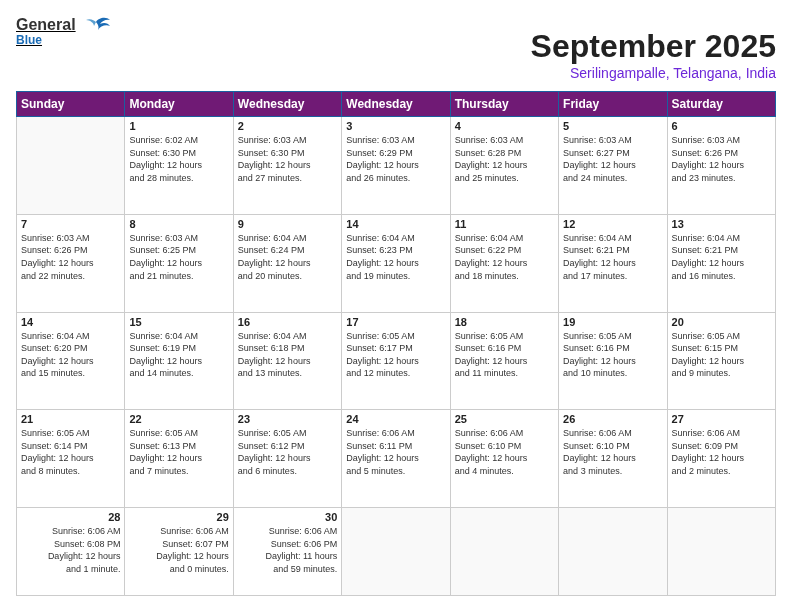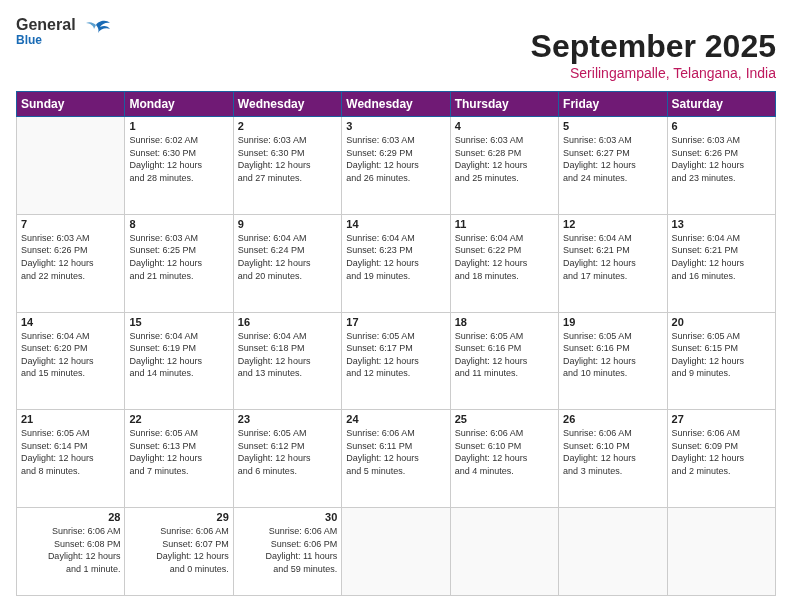--- a/index.html
+++ b/index.html
@@ -23,35 +23,36 @@
       align-items: flex-start;
       margin-bottom: 10px;
     }
     .logo {
       display: flex;
       flex-direction: column;
       align-items: flex-start;
     }
     .logo-row {
       display: flex;
-      align-items: flex-end;
+      align-items: center;
       gap: 2px;
+      text-decoration: underline;
     }
     .title-section {
       text-align: right;
       margin-top: 12px;
     }
     .month-title {
       font-size: 32px;
       font-weight: bold;
       color: #222;
     }
     .location {
       font-size: 14px;
-      color: #be185d;
+      color: #6d28d9;
     }
     .calendar {
       flex: 1;
       border: 1px solid #ccc;
       border-collapse: collapse;
       width: 100%;
       table-layout: fixed;
     }
     .calendar th {
       background-color: #701a75;

